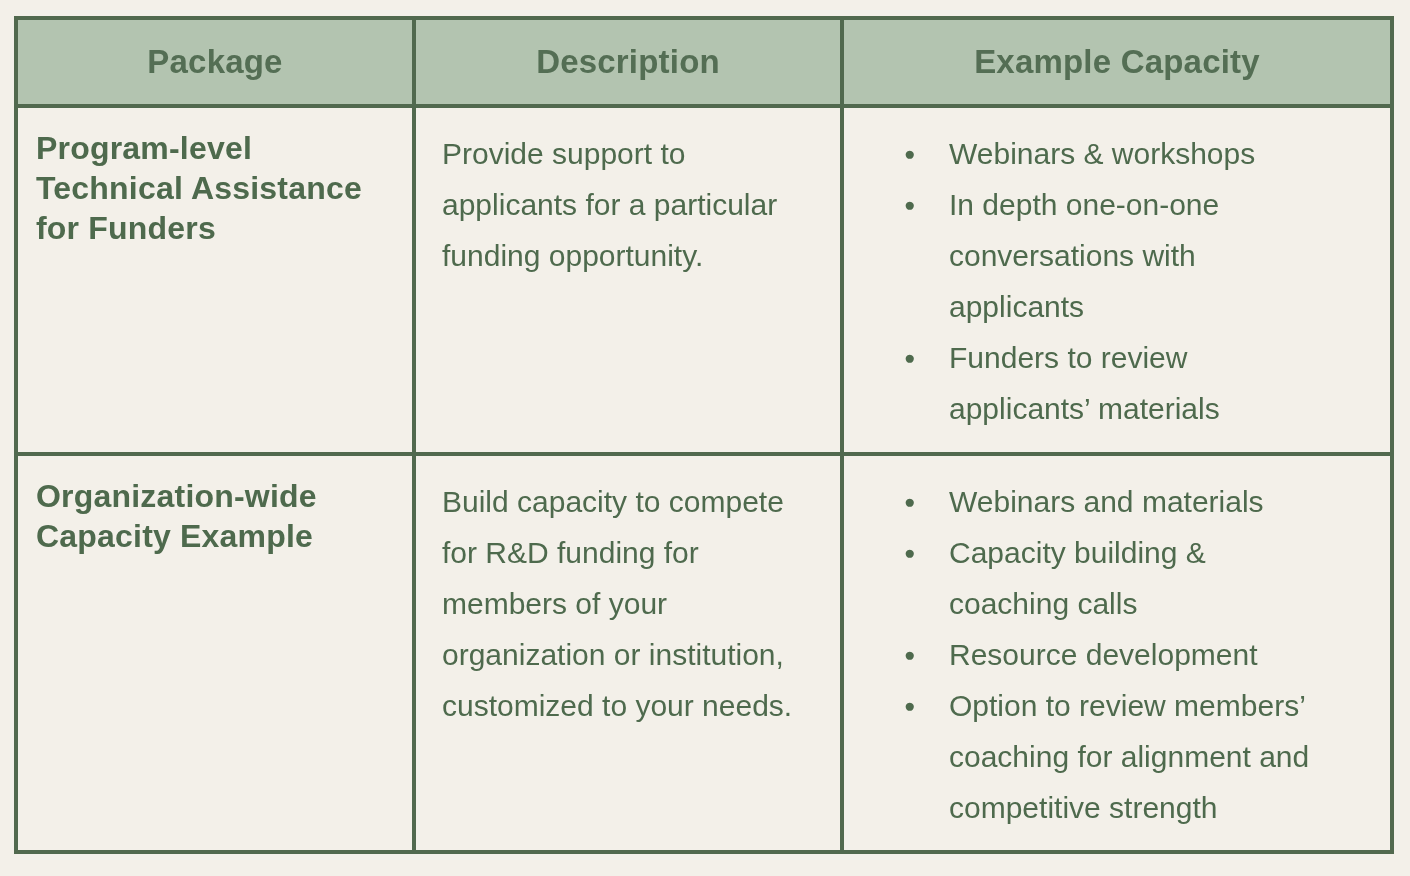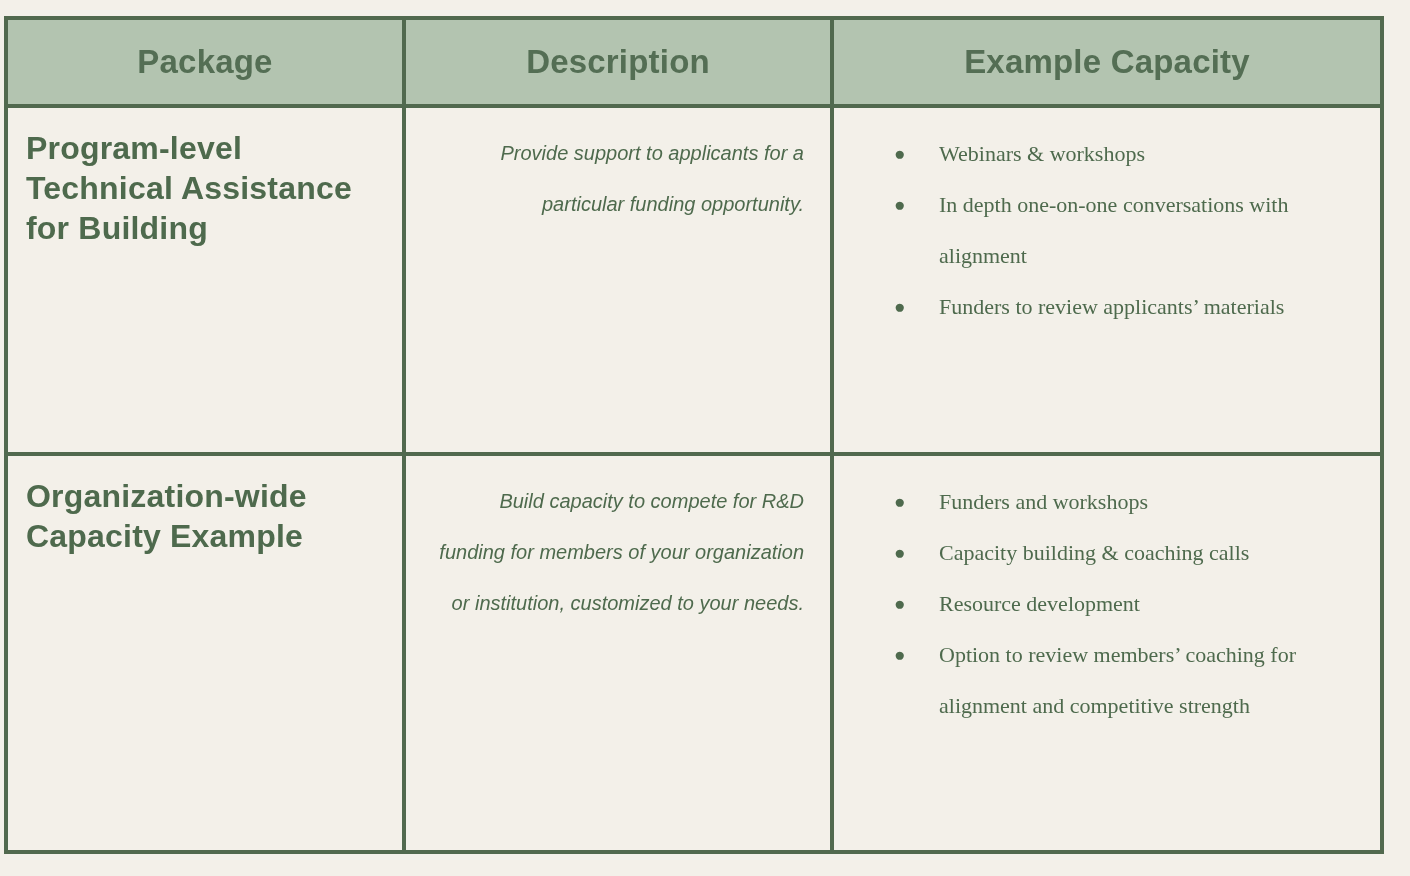--- a/index.html
+++ b/index.html
@@ -12,21 +12,21 @@
   *{margin:0;padding:0;box-sizing:border-box;}
   html,body{background:var(--page-bg);}
   .page{
     position:relative;
     width:1410px;height:876px;
     background:var(--page-bg);
     font-family:"Liberation Sans","DejaVu Sans",sans-serif;
     overflow:hidden;
   }
   table.pkg-table{
-    position:absolute;left:4px;top:16px;
+    position:absolute;left:14px;top:16px;
     width:1376px;
     border-collapse:collapse;
     table-layout:fixed;
   }
   table.pkg-table th,
   table.pkg-table td{
     border:4px solid var(--border-color);
   }
   thead tr{height:88px;}
   th{
@@ -46,46 +46,44 @@
   tr.row-1{height:348px;}
   tr.row-2{height:398px;}
   td.package-cell{
     font-size:32px;
     font-weight:bold;
     line-height:40px;
     padding:20px 30px 0 18px;
     letter-spacing:.2px;
   }
   td.description-cell{
-    font-size:20px;
+    font-size:30px;
     line-height:51px;
-    text-align:right;
+    text-align:left;
     padding:20px 26px 0 26px;
-    font-style:italic;
   }
   td.services-cell{padding:20px 0 0 0;}
   ul.services-list{
     list-style:none;
     padding:0 72px 0 60px;
   }
   ul.services-list li{
     display:flex;
     align-items:flex-start;
   }
   .bullet{
     flex:0 0 45px;
     font-size:19px;
     line-height:51px;
     color:var(--body-text);
   }
   .bullet-text{
     flex:1 1 auto;
-    font-size:22px;
+    font-size:30px;
     line-height:51px;
-    font-family:Liberation Serif, serif;
   }
 </style>
 </head>
 <body>
 
 <div class="page">
   <table class="pkg-table">
     <colgroup>
       <col style="width:398px">
       <col style="width:428px">
@@ -93,47 +91,47 @@
     </colgroup>
     <thead>
       <tr>
         <th>Package</th>
         <th>Description</th>
         <th>Example Capacity</th>
       </tr>
     </thead>
     <tbody>
       <tr class="row-1">
-        <td class="package-cell">Program-level Technical Assistance for Building</td>
+        <td class="package-cell">Program-level Technical Assistance for Funders</td>
         <td class="description-cell">Provide support to applicants for a particular funding opportunity.</td>
         <td class="services-cell">
           <ul class="services-list">
             <li>
               <span class="bullet">●</span>
               <span class="bullet-text">Webinars &amp; workshops</span>
             </li>
             <li>
               <span class="bullet">●</span>
-              <span class="bullet-text">In depth one-on-one conversations with alignment</span>
+              <span class="bullet-text">In depth one-on-one conversations with applicants</span>
             </li>
             <li>
               <span class="bullet">●</span>
               <span class="bullet-text">Funders to review applicants’ materials</span>
             </li>
           </ul>
         </td>
       </tr>
       <tr class="row-2">
         <td class="package-cell">Organization-wide Capacity Example</td>
         <td class="description-cell">Build capacity to compete for R&amp;D funding for members of your organization or institution, customized to your needs.</td>
         <td class="services-cell">
           <ul class="services-list">
             <li>
               <span class="bullet">●</span>
-              <span class="bullet-text">Funders and workshops</span>
+              <span class="bullet-text">Webinars and materials</span>
             </li>
             <li>
               <span class="bullet">●</span>
               <span class="bullet-text">Capacity building &amp; coaching calls</span>
             </li>
             <li>
               <span class="bullet">●</span>
               <span class="bullet-text">Resource development</span>
             </li>
             <li>

